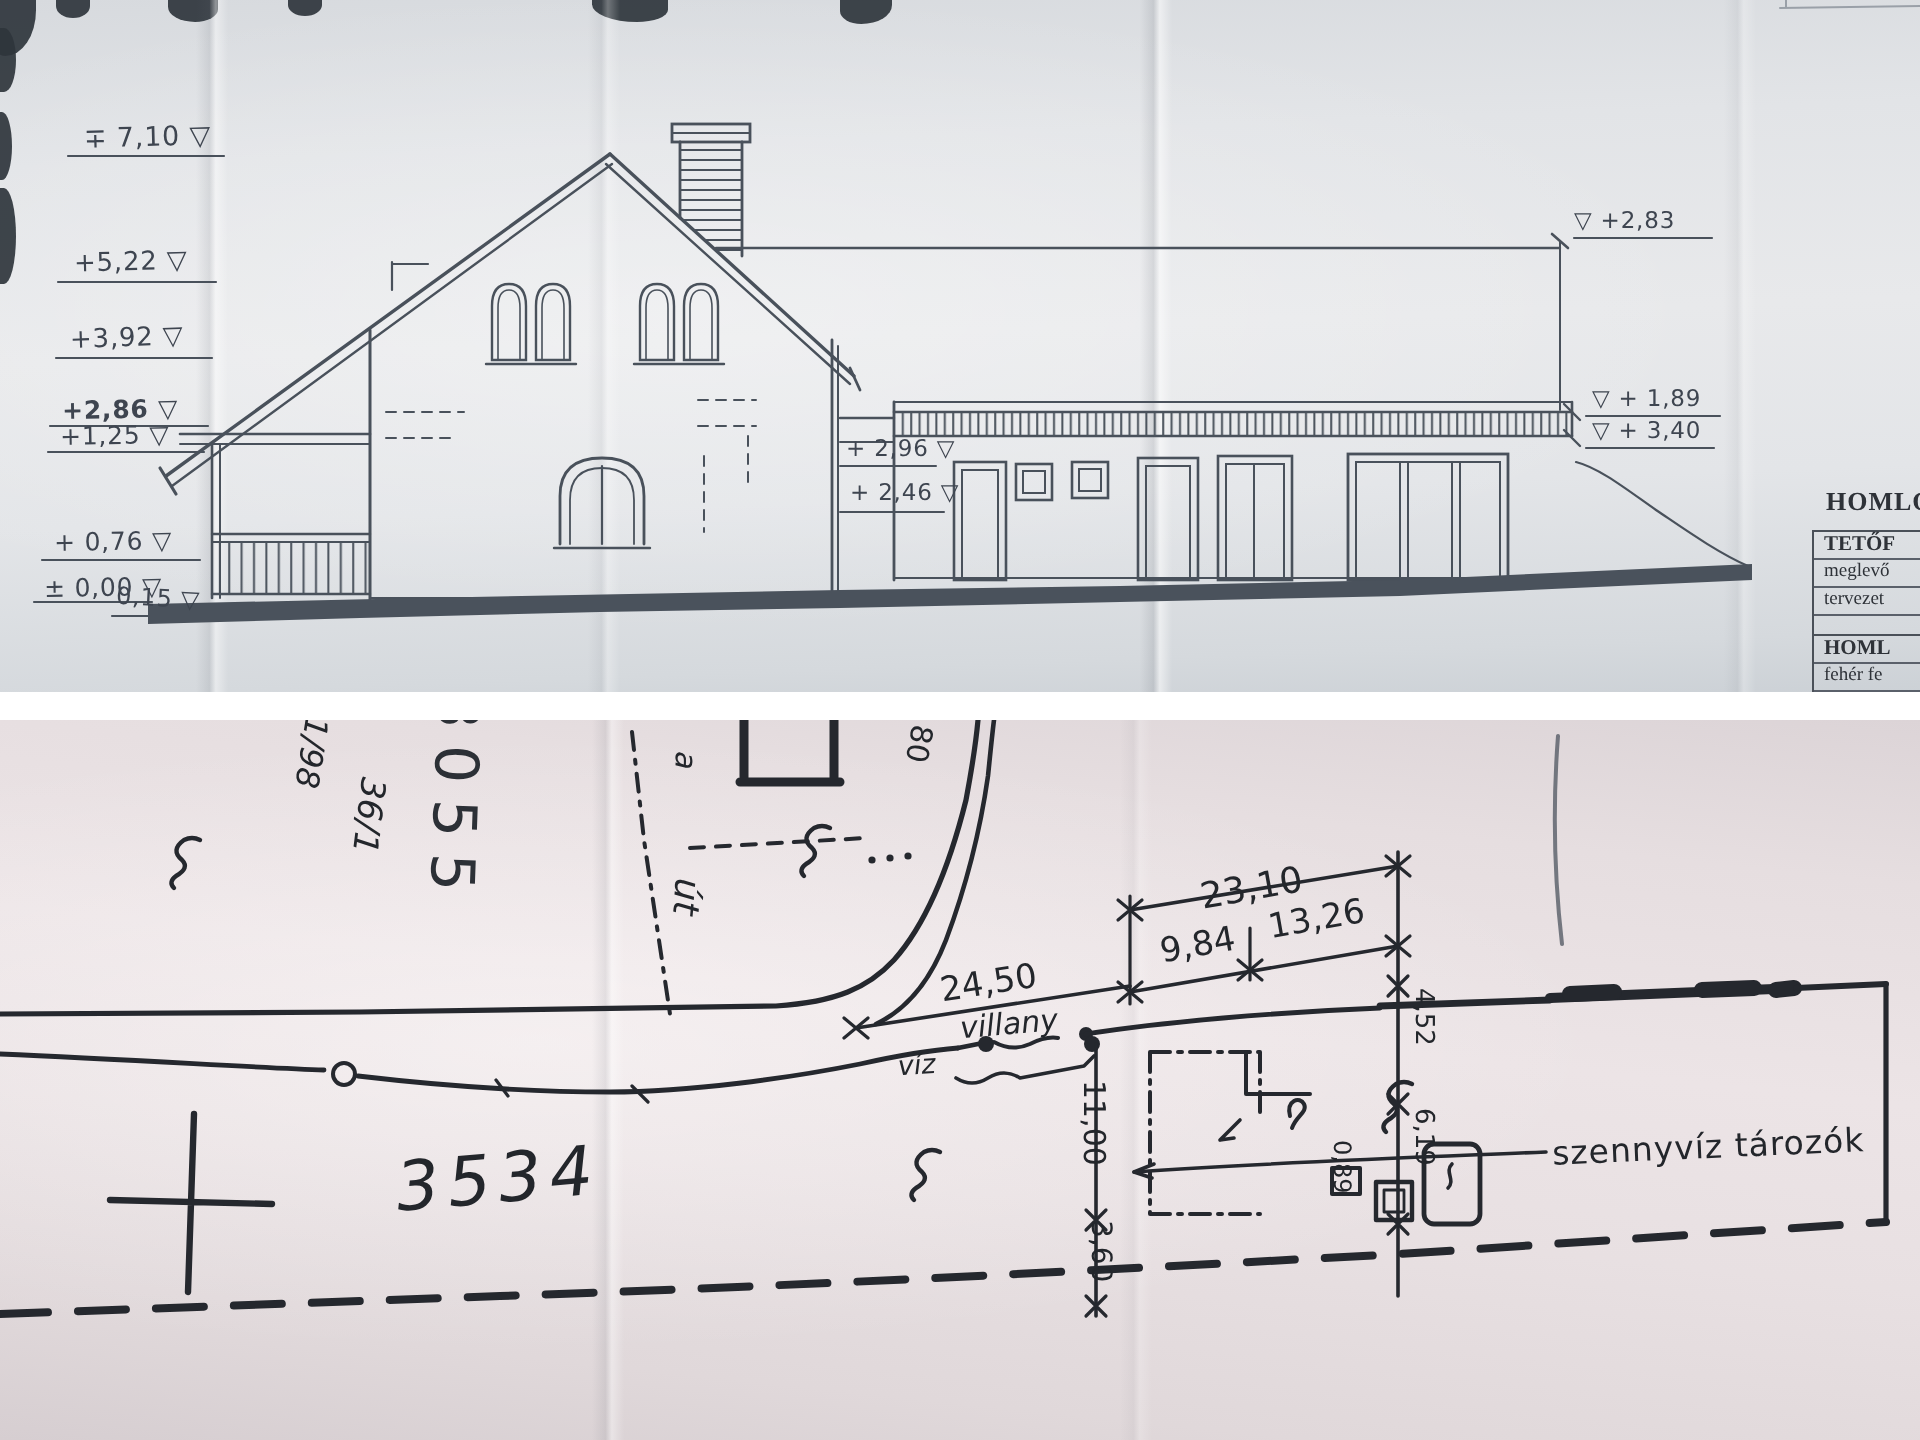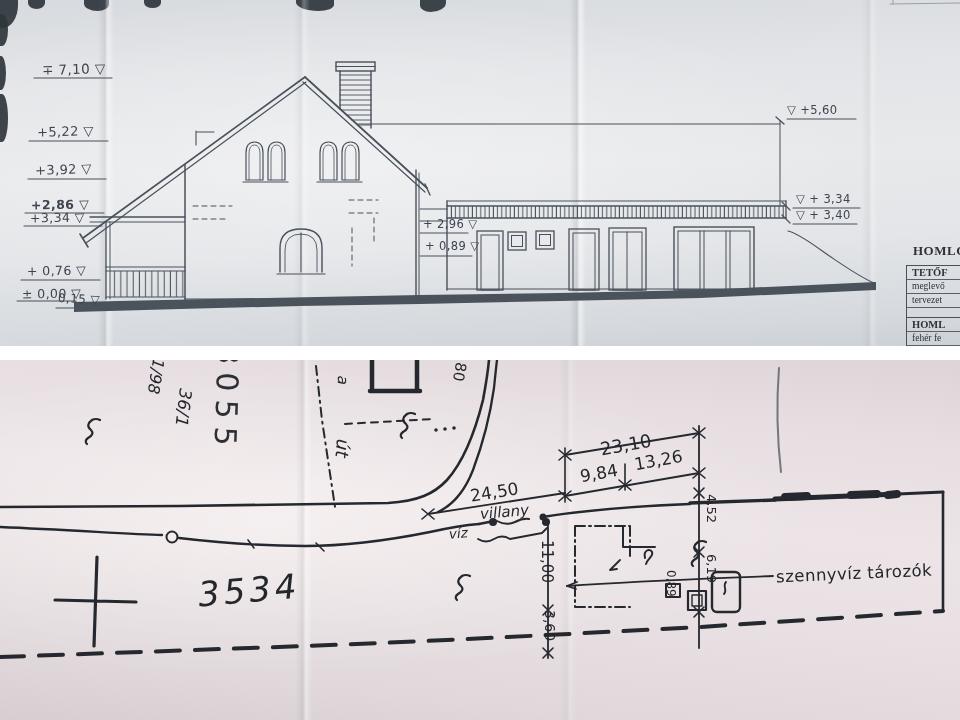--- a/index.html
+++ b/index.html
@@ -185,28 +185,28 @@
         <path d="M890,4 L960,3 M893,0 L893,4" stroke="#9aa0a8" stroke-width="1"></path>
       </g>
 
       <path d="M74,302 L210,299 L420,295 L560,293 L700,290 L876,282 L876,290 L700,298 L560,301 L420,304 L300,306 L180,309 L74,312 Z" fill="#4a525c" stroke="none"></path>
     </svg>
 
     <span class="lbl" style="left:42px;top:61px;font-size:13.5px;transform:rotate(-1.5deg);">∓ 7,10 ▽</span>
     <span class="lbl" style="left:37px;top:124px;font-size:13px;transform:rotate(-1.5deg);">+5,22 ▽</span>
     <span class="lbl" style="left:35px;top:162px;font-size:13px;transform:rotate(-2deg);">+3,92 ▽</span>
     <span class="lbl" style="left:31px;top:197px;font-size:12.5px;transform:rotate(-1deg);font-weight:bold;">+2,86 ▽</span>
-    <span class="lbl" style="left:30px;top:210px;font-size:12.5px;transform:rotate(-1deg);">+3,34 ▽</span>
+    <span class="lbl" style="left:30px;top:210px;font-size:12.5px;transform:rotate(-1deg);">+1,25 ▽</span>
     <span class="lbl" style="left:27px;top:263px;font-size:12.5px;transform:rotate(-1deg);">+ 0,76 ▽</span>
     <span class="lbl" style="left:22px;top:286px;font-size:12.5px;transform:rotate(-1deg);">± 0,00 ▽</span>
     <span class="lbl" style="left:58px;top:292px;font-size:12px;transform:rotate(3deg);">0,15 ▽</span>
     <span class="lbl" style="left:423px;top:217px;font-size:11.5px;">+ 2,96 ▽</span>
-    <span class="lbl" style="left:425px;top:239px;font-size:11.5px;">+ 0,89 ▽</span>
-    <span class="lbl" style="left:787px;top:103px;font-size:11.5px;">▽ +5,60</span>
-    <span class="lbl" style="left:796px;top:192px;font-size:11.5px;">▽ + 3,34</span>
+    <span class="lbl" style="left:425px;top:239px;font-size:11.5px;">+ 2,46 ▽</span>
+    <span class="lbl" style="left:787px;top:103px;font-size:11.5px;">▽ +2,83</span>
+    <span class="lbl" style="left:796px;top:192px;font-size:11.5px;">▽ + 1,89</span>
     <span class="lbl" style="left:796px;top:208px;font-size:11.5px;">▽ + 3,40</span>
 
     <div class="tbl-wrap">
       <div class="tbl-title">HOMLO</div>
       <div class="tbl">
         <div class="row hd">TETŐF</div>
         <div class="row">meglevő</div>
         <div class="row">tervezet</div>
         <div class="row spacer"></div>
         <div class="row hd">HOML</div>

